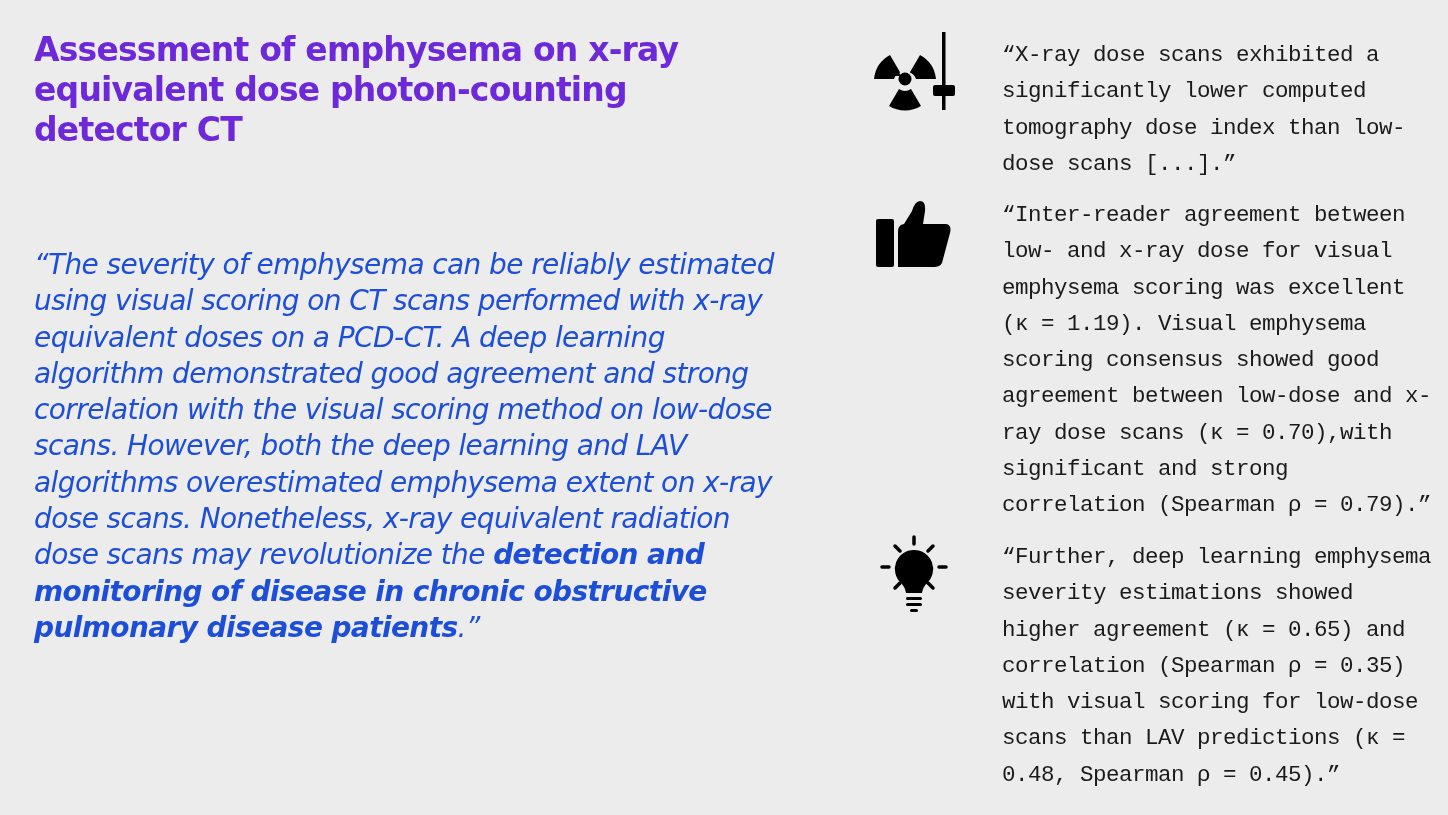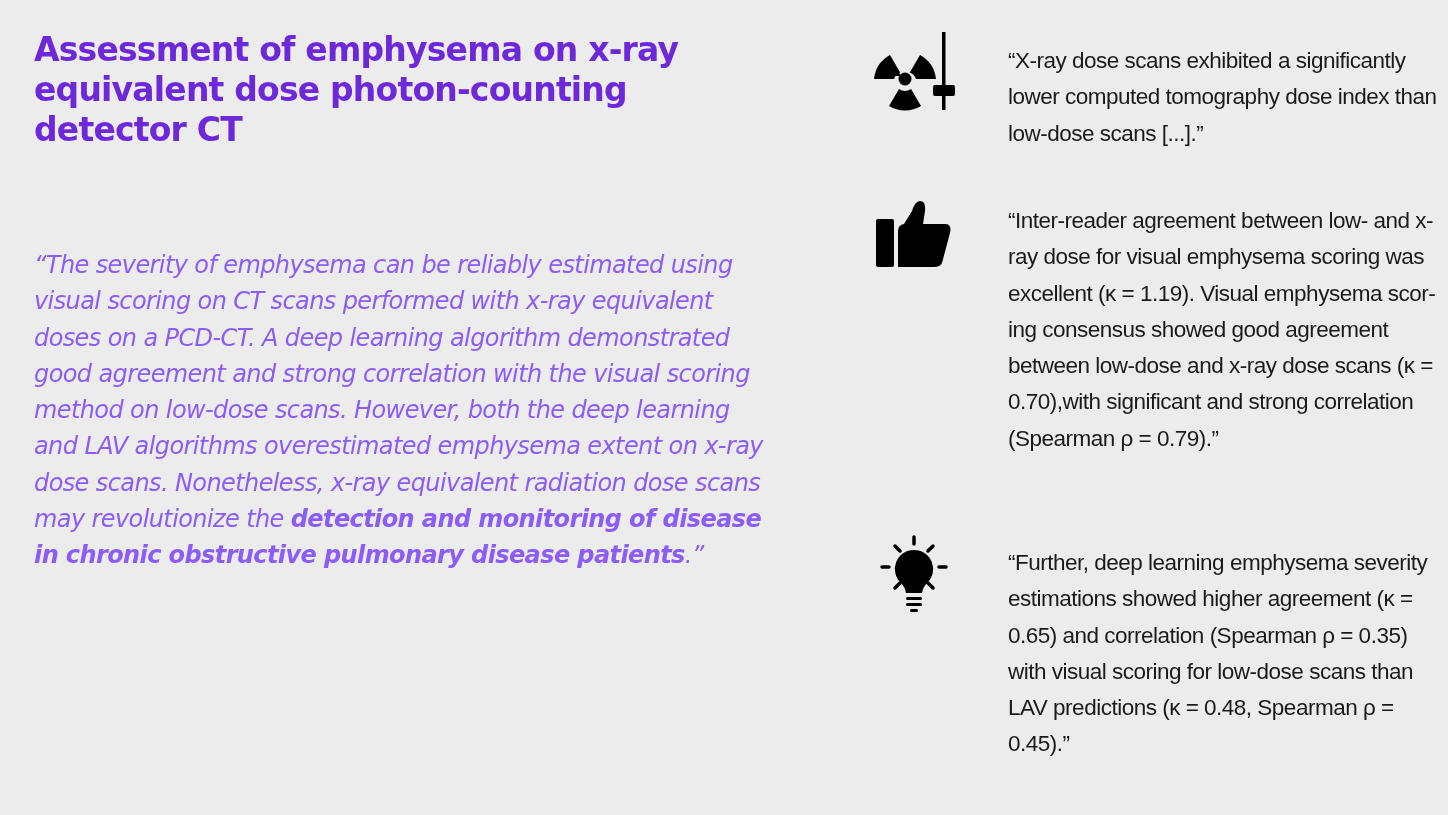--- a/index.html
+++ b/index.html
@@ -29,24 +29,24 @@
       color: #6d28d9;
     }
     .summary {
       position: absolute;
       left: 34px;
       top: 247px;
       width: 740px;
       margin: 0;
       font-family: "DejaVu Sans", sans-serif;
       font-style: italic;
-      font-size: 24px;
+      font-size: 28px;
       line-height: 36.3px;
       letter-spacing: -0.6px;
-      color: #8b5cf6;
+      color: #1d4ed8;
     }
     .summary b {
       font-weight: bold;
     }
     .finding {
       position: absolute;
       left: 870px;
       width: 560px;
     }
     .finding .icon {
@@ -54,22 +54,22 @@
       left: 0;
       top: 0;
       width: 90px;
       height: 90px;
     }
     .finding .text {
       position: absolute;
       left: 122px;
       top: 0;
       width: 440px;
-      margin: 16px;
-      font-family: Liberation Sans, sans-serif;
+      margin: 10px;
+      font-family: Liberation Mono, monospace;
       font-size: 22.5px;
       line-height: 36.3px;
       letter-spacing: -0.5px;
       color: #1a1a1a;
     }
     #finding-1 { top: 27px; }
     #finding-2 { top: 187px; }
     #finding-3 { top: 529px; }
     #finding-1 .text { top: 0; }
     #finding-2 .text { top: 0; }

